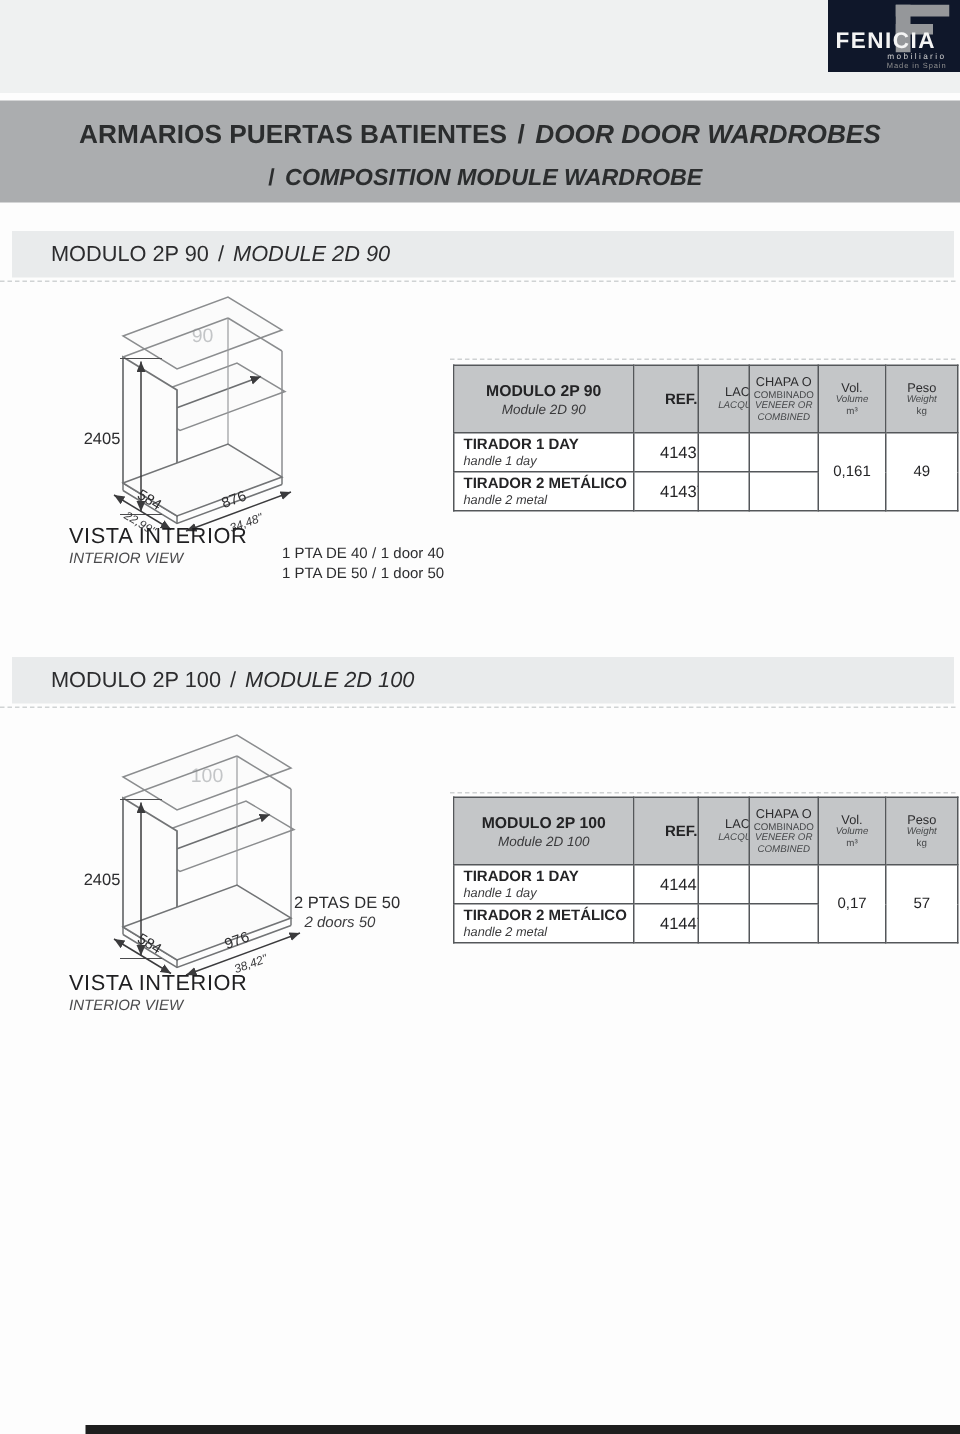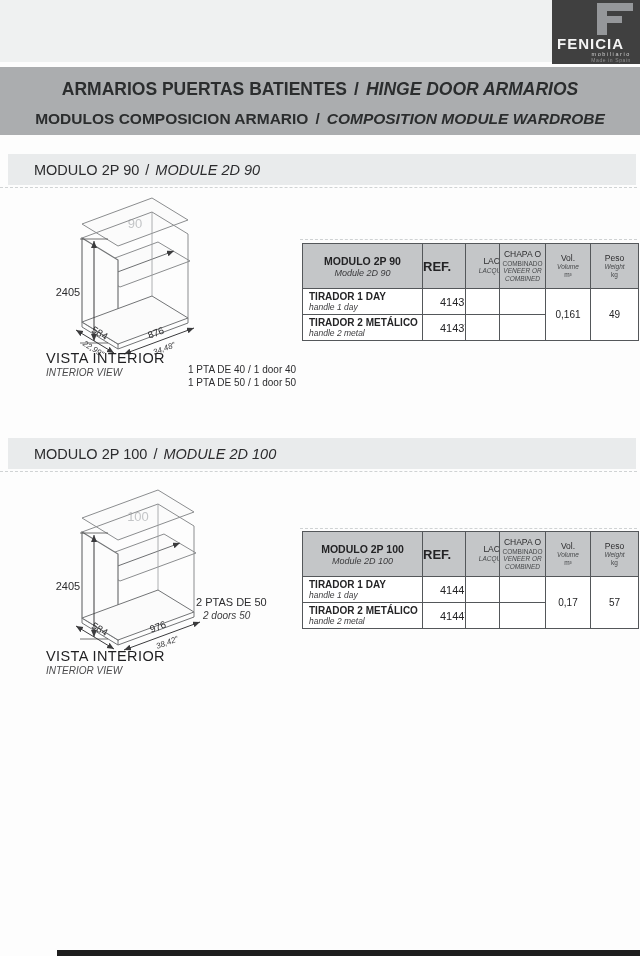--- a/index.html
+++ b/index.html
@@ -2,21 +2,21 @@
 <html><head>
 <meta charset="utf-8">
 <style>
   * { margin:0; padding:0; box-sizing:border-box; }
   html,body { width:640px; height:956px; }
   body { font-family:"Liberation Sans", sans-serif; background:#ffffff; position:relative; overflow:hidden; }
   .page { position:absolute; inset:0; background:#fdfdfd; }
 
   
   .topband { position:absolute; top:0; left:0; right:0; height:62px; background:#eff1f1; }
-  .logo { position:absolute; top:0; right:0; width:88px; height:64px; background:#404040; z-index:5; }
+  .logo { position:absolute; top:0; right:0; width:88px; height:48px; background:#0f172a; z-index:5; }
   .logo-f { position:absolute; top:3px; right:7px; }
   .logo-word { position:absolute; left:5px; bottom:12px; font-size:15px; font-weight:700; letter-spacing:1px; color:#f4f4f4; }
   .logo-sub { position:absolute; right:9px; bottom:7px; font-size:5.5px; letter-spacing:1.6px; color:#d0d0d0; }
   .logo-madein { position:absolute; right:9px; bottom:1px; font-size:5px; letter-spacing:0.6px; color:#8f8f8f; }
 
   
   .bar { position:absolute; left:0; right:0; background:#abadaf; color:#2b2d2e; display:flex; align-items:center; justify-content:center; white-space:nowrap; }
   .bar1 { top:67px; height:45px; font-size:17.5px; font-weight:700; }
   .bar2 { top:102px; height:33px; font-size:15.5px; font-weight:700; }
   .bar .en, .italic { font-style:italic; }
@@ -31,21 +31,21 @@
 
   .dash-full { position:absolute; left:0; right:3px; border-top:1px dashed #d0d3d4; height:0; }
   .dash-table { position:absolute; left:300px; width:337px; border-top:1px dashed #cfd2d3; height:0; }
 
   
   table.spec { position:absolute; left:302px; width:336px; border-collapse:collapse; table-layout:fixed; background:#fff; }
   .spec th, .spec td { border:1px solid #54575a; overflow:hidden; }
   .spec th { background:#c4c6c8; font-weight:400; vertical-align:middle; }
   .spec .th-product-es { font-size:10.5px; font-weight:700; color:#232325; text-align:center; }
   .spec .th-product-en { font-size:9px; font-style:italic; color:#3a3a3c; text-align:center; margin-top:1px; }
-  .spec .th-ref { font-size:13px; font-weight:700; color:#232325; text-align:left; }
+  .spec .th-ref { font-size:10px; font-weight:700; color:#232325; text-align:right; }
   .spec .th-stack { display:flex; flex-direction:column; align-items:center; justify-content:center; height:100%; line-height:1.15; }
   .spec .t-sm { font-size:8.5px; color:#2c2c2e; }
   .spec .t-xs { font-size:6.5px; color:#47494b; }
   .spec .t-xs-i { font-size:6.5px; font-style:italic; color:#47494b; }
   .spec .laca-stack { justify-content:center; padding:4px 0 5px 0;margin-left:24px; }
   .spec td { vertical-align:middle; }
   .spec .cell-name { padding:2px 4px 2px 6px; }
   .spec .cell-name-es { font-size:10px; font-weight:700; color:#242426; white-space:nowrap; }
   .spec .cell-name-en { font-size:8.5px; font-style:italic; color:#3c3c3e; }
   .spec .cell-ref { font-size:11px; color:#242426; padding-left:17px; }
@@ -89,24 +89,23 @@
       </svg>
     </div>
     <div class="logo-word">FENICIA</div>
     <div class="logo-sub">mobiliario</div>
     <div class="logo-madein">Made in Spain</div>
   </div>
 
   <div class="bar bar1">
     <span class="es">ARMARIOS PUERTAS BATIENTES</span>
     <span class="sep">/</span>
-    <span class="en">HINGE DOOR ARMARIOS</span>
+    <span class="en">DOOR DOOR WARDROBES</span>
   </div>
   <div class="bar bar2">
-    <span class="es">MODULOS COMPOSICION ARMARIO</span>
     <span class="sep">/</span>
     <span class="en">COMPOSITION MODULE WARDROBE</span>
   </div>
 
   <div class="secbar sec1bar">
     <span>MODULO 2P 90</span>
     <span class="sep">/</span>
     <span class="en">MODULE 2D 90</span>
   </div>
   <div class="dash-full" style="top:187px"></div>

